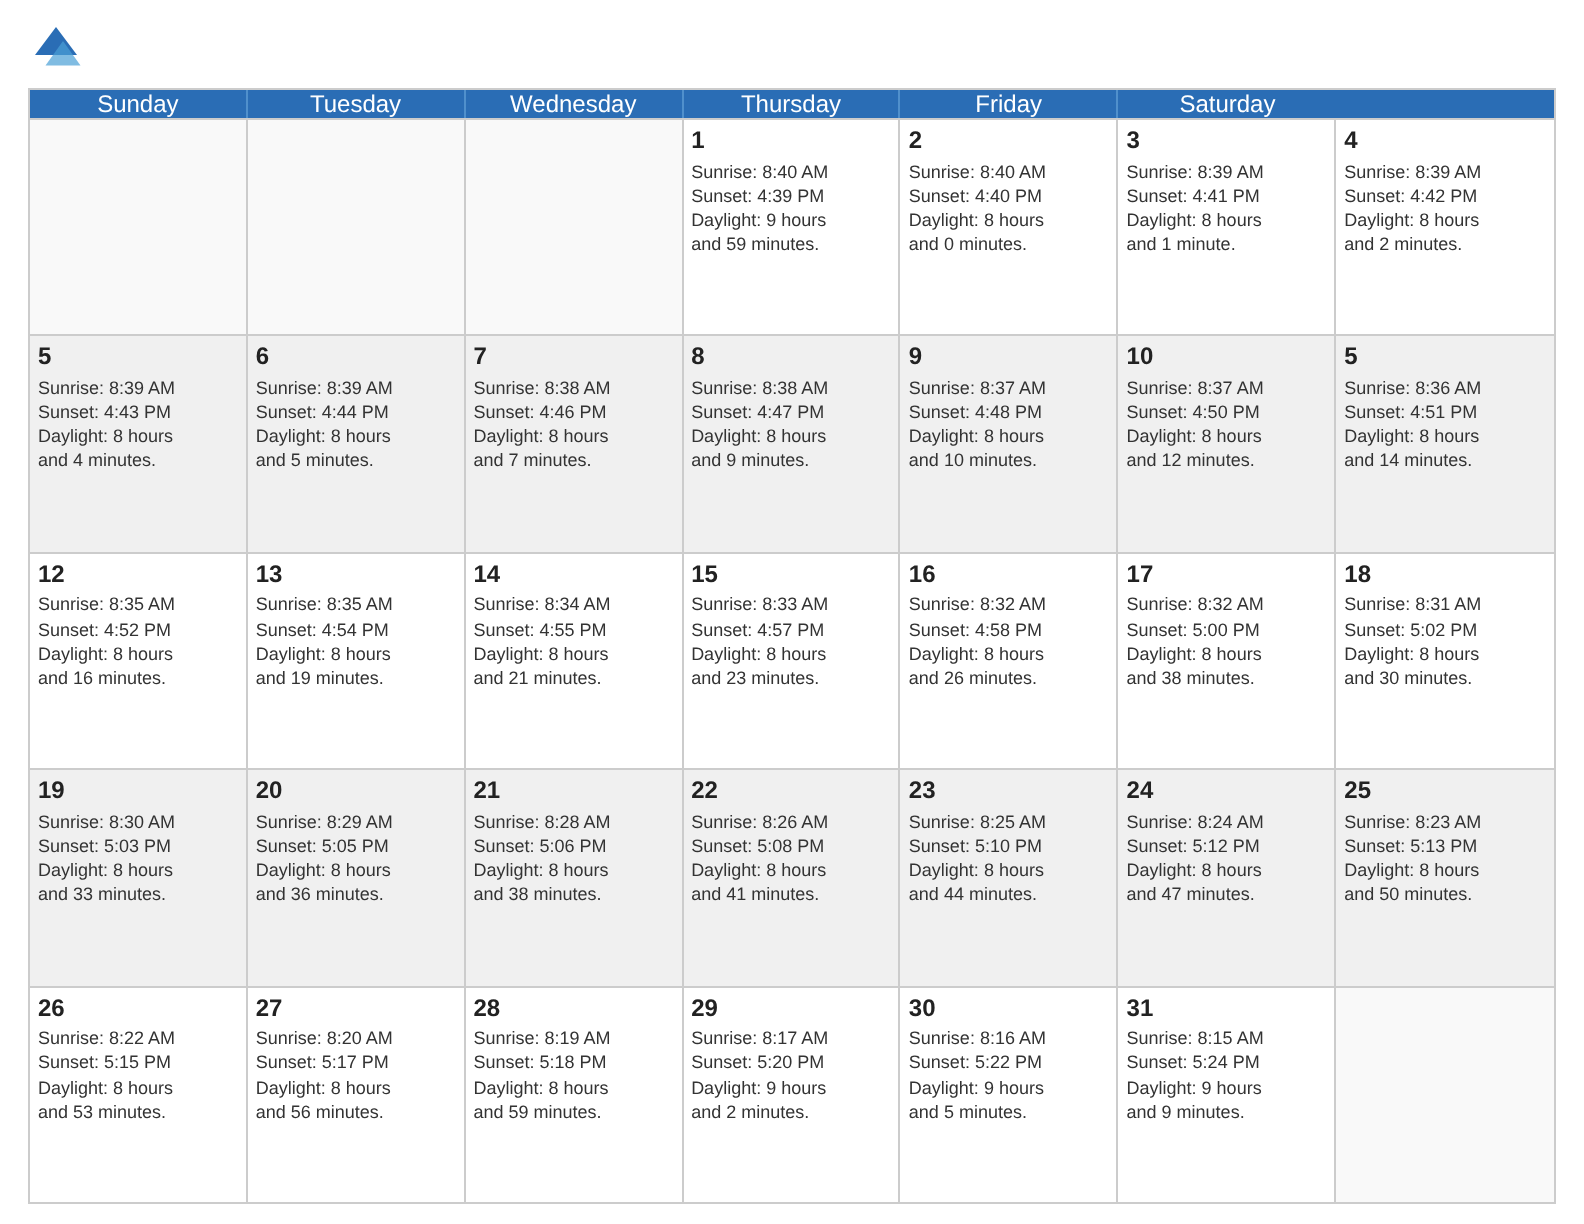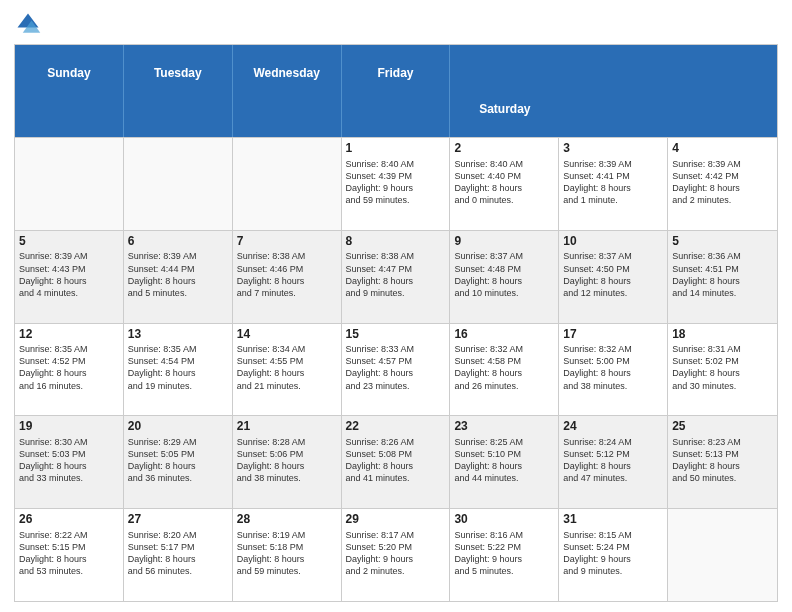--- a/index.html
+++ b/index.html
@@ -59,26 +59,26 @@
       border: 1px solid #ccc;
     }
     .cal-header {
       display: grid;
       grid-template-columns: repeat(7, 1fr);
       background: #2a6db5;
     }
     .cal-header-cell {
       color: #fff;
       font-size: 12px;
-      font-weight: bold;
+      font-weight: normal;
       text-align: center;
-      padding: 21px 2px;
+      padding: 0 2px;
       border-right: 1px solid #5090cc;
     }
-    .cal-header-cell:last-child { border-right: none; margin-top: 36px; }
+    .cal-header-cell:last-child { border-right: none; }
     .cal-body {
       flex: 1;
       display: flex;
       flex-direction: column;
     }
     .cal-row {
       display: grid;
       grid-template-columns: repeat(7, 1fr);
       flex: 1;
       border-top: 1px solid #ccc;
@@ -126,20 +126,21 @@
       <h1></h1>
       <h2></h2>
     </div>
   </div>
 
   <div class="calendar">
     <div class="cal-header">
     <div class="cal-header-cell">Sunday</div>
         <div class="cal-header-cell">Tuesday</div>
         <div class="cal-header-cell">Wednesday</div>
+        <div class="cal-header-cell">Thursday</div>
         <div class="cal-header-cell">Friday</div>
         <div class="cal-header-cell">Saturday</div>
       </div>
     <div class="cal-body">
     <div class="cal-row">
           <div class="cal-cell empty"></div>
           <div class="cal-cell empty"></div>
           <div class="cal-cell empty"></div>
           <div class="cal-cell">
             <div class="day-num">1</div>

